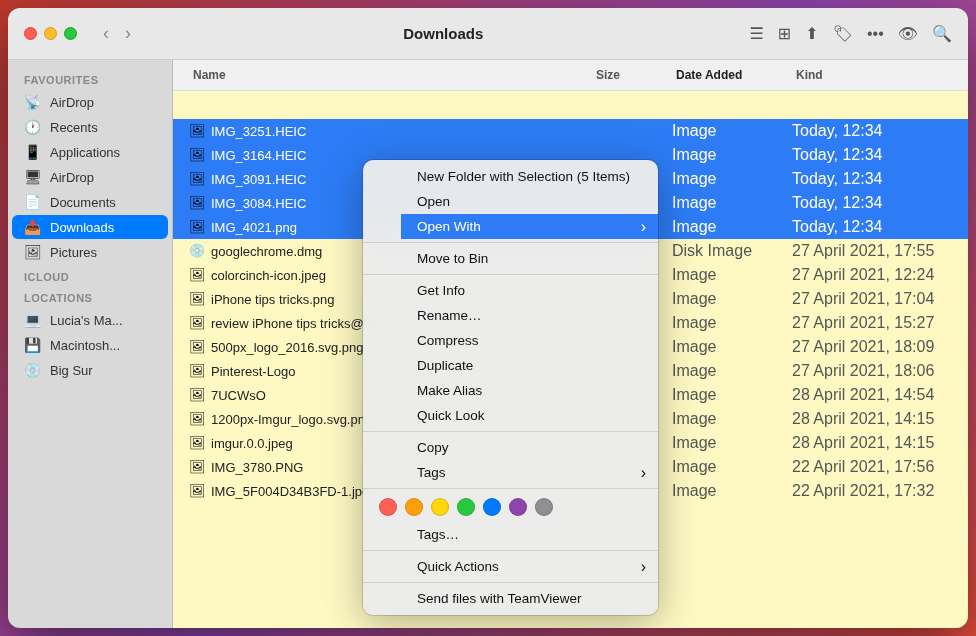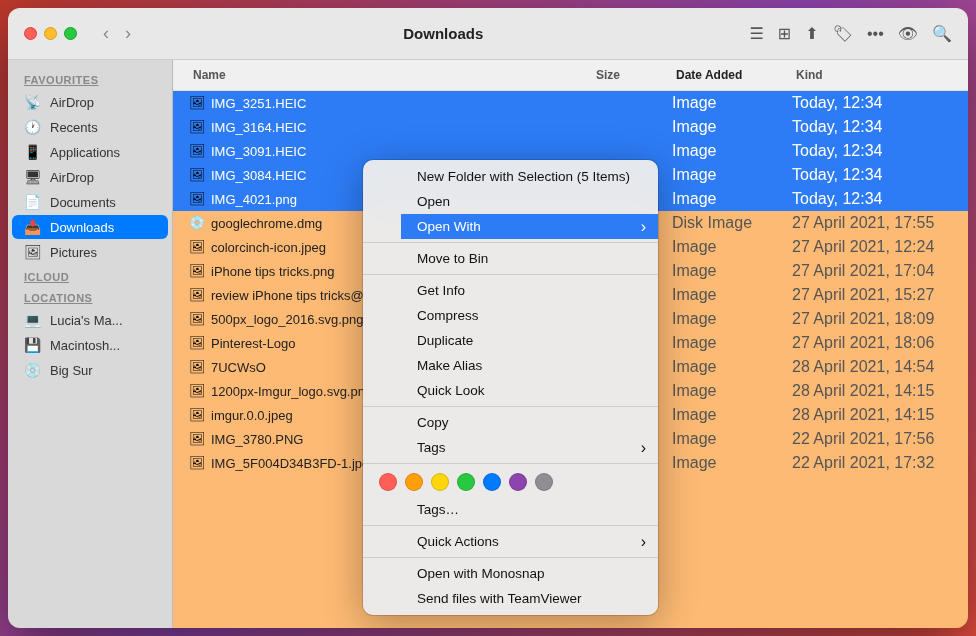--- a/index.html
+++ b/index.html
@@ -103,21 +103,20 @@
       overflow-y: auto;
     }
 
     .sidebar-section-label {
       font-size: 11px;
       font-weight: 700;
       color: #888;
       padding: 6px 16px 3px;
       text-transform: uppercase;
       letter-spacing: 0.5px;
-      text-decoration: underline;
     }
 
     .sidebar-item {
       display: flex;
       align-items: center;
       padding: 4px 12px;
       font-size: 13px;
       color: #333;
       cursor: pointer;
       border-radius: 6px;
@@ -132,25 +131,26 @@
 
     .sidebar-icon {
       font-size: 14px;
       width: 18px;
       text-align: center;
       flex-shrink: 0;
     }
 
     .main-content {
       flex: 1;
-      background: #fdba74;
+      background: #fef9c3;
       display: flex;
       flex-direction: column;
       overflow: hidden;
       position: relative;
+      gap: 28px;
     }
 
     .column-headers {
       display: grid;
       grid-template-columns: 1fr 80px 120px 160px;
       padding: 4px 16px;
       border-bottom: 1px solid #ddd;
       background: #f0f0f0;
       flex-shrink: 0;
     }
@@ -489,20 +489,21 @@
       </div>
 
       <div class="context-menu">
         <div class="ctx-item">New Folder with Selection (5 Items)</div>
         <div class="ctx-item">Open</div>
         <div class="ctx-item has-submenu" style="background:#2d7cf6; color:white;">Open With</div>
         <div class="ctx-separator"></div>
         <div class="ctx-item">Move to Bin</div>
         <div class="ctx-separator"></div>
         <div class="ctx-item">Get Info</div>
+        <div class="ctx-item">Rename…</div>
         <div class="ctx-item">Compress</div>
         <div class="ctx-item">Duplicate</div>
         <div class="ctx-item">Make Alias</div>
         <div class="ctx-item">Quick Look</div>
         <div class="ctx-separator"></div>
         <div class="ctx-item">Copy</div>
         <div class="ctx-item has-submenu">Tags</div>
         <div class="ctx-separator"></div>
         <div class="color-dots-row">
           <div class="color-dot" style="background:#ff5f57;"></div>
@@ -510,19 +511,18 @@
           <div class="color-dot" style="background:#ffd60a;"></div>
           <div class="color-dot" style="background:#28c840;"></div>
           <div class="color-dot" style="background:#007aff;"></div>
           <div class="color-dot" style="background:#8e44ad;"></div>
           <div class="color-dot" style="background:#8e8e93;"></div>
         </div>
         <div class="ctx-item">Tags…</div>
         <div class="ctx-separator"></div>
         <div class="ctx-item has-submenu">Quick Actions</div>
         <div class="ctx-separator"></div>
-        <div class="ctx-item">Open with Monosnap</div>
         <div class="ctx-item">Send files with TeamViewer</div>
 
       </div>
     </div>
   </div>
 </div>
 
 </body></html>

